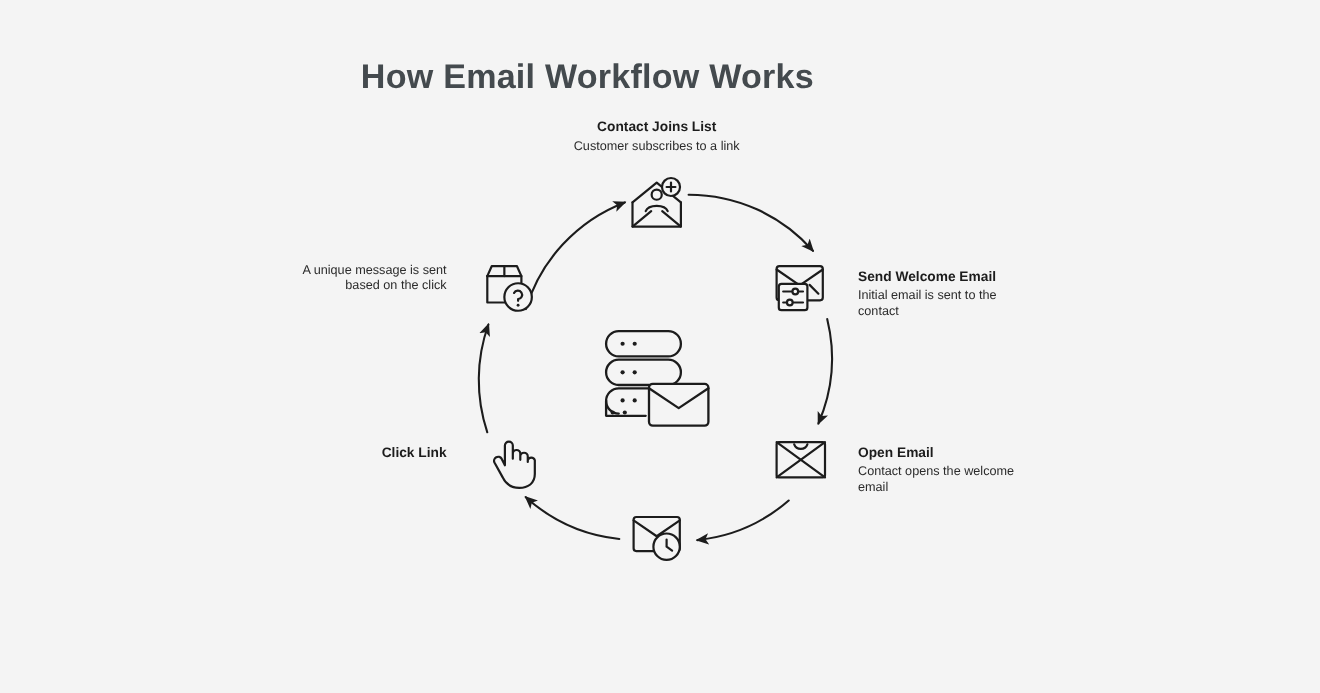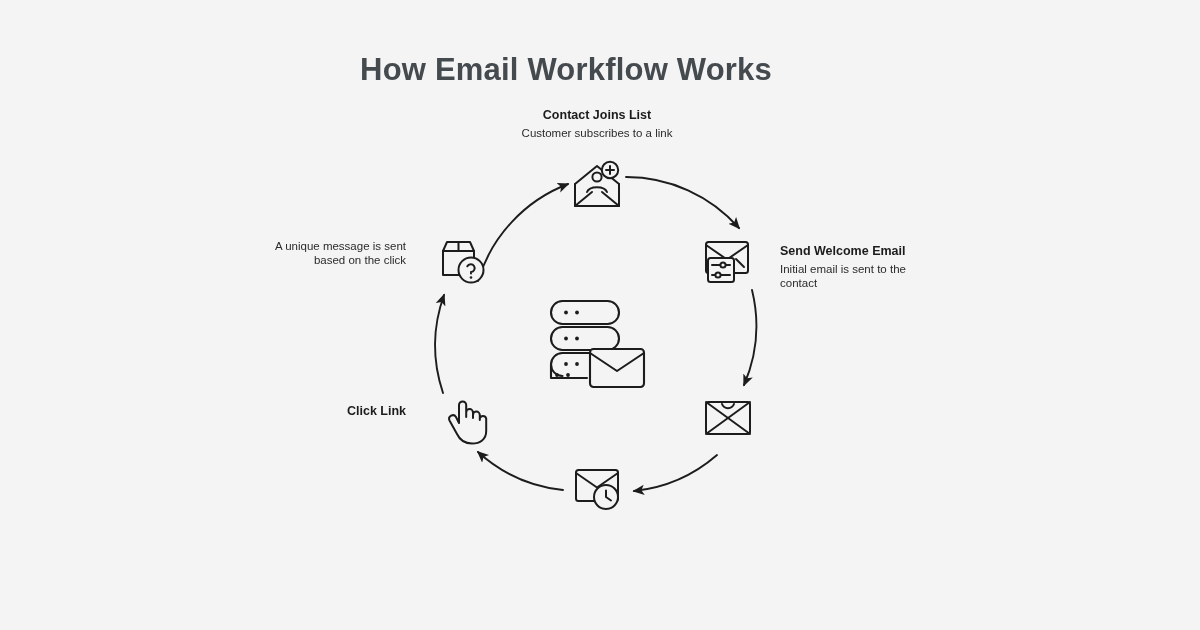--- a/index.html
+++ b/index.html
@@ -21,21 +21,20 @@
   #title {
     position: absolute;
     top: 52px;
     left: 0;
     width: 1068px;
     text-align: center;
     font-size: 31px;
     font-weight: bold;
     color: #444a4e;
     letter-spacing: 0.2px;
-    padding-left: 32px;
   }
   #diagram {
     position: absolute;
     top: 0;
     left: 0;
     width: 1200px;
     height: 630px;
   }
   .node-label {
     position: absolute;
@@ -164,20 +163,24 @@
   <div class="node-label lbl-center" id="label-join">
     <div class="lbl-title">Contact Joins List</div>
     <div class="lbl-desc">Customer subscribes to a link</div>
   </div>
 
   <div class="node-label lbl-left" id="label-welcome">
     <div class="lbl-title">Send Welcome Email</div>
     <div class="lbl-desc">Initial email is sent to the contact</div>
   </div>
 
+  <div class="node-label lbl-left" id="label-open">
+    <div class="lbl-title">Open Email</div>
+    <div class="lbl-desc">Contact opens the welcome email</div>
+  </div>
 
 
   <div class="node-label lbl-right" id="label-click">
     <div class="lbl-title">Click Link</div>
   </div>
 
   <div class="node-label lbl-right" id="label-deliver">
     <div class="lbl-desc">A unique message is sent based on the click</div>
   </div>
 

